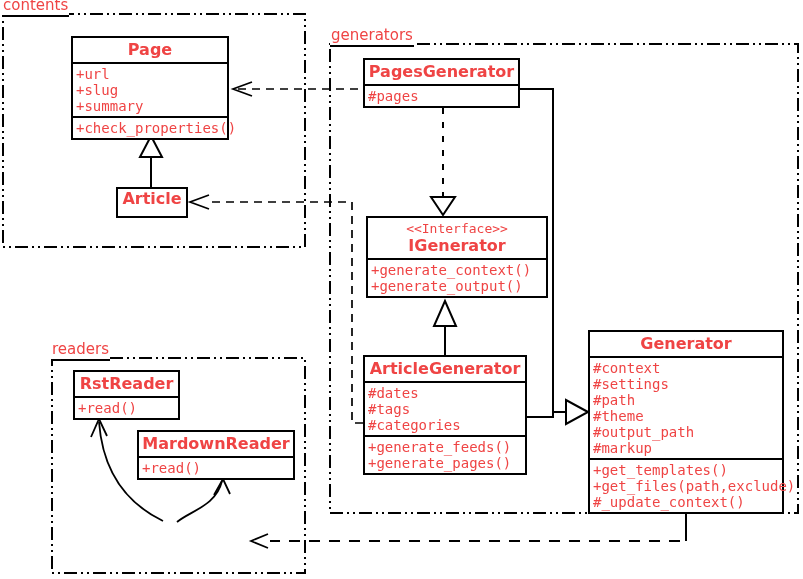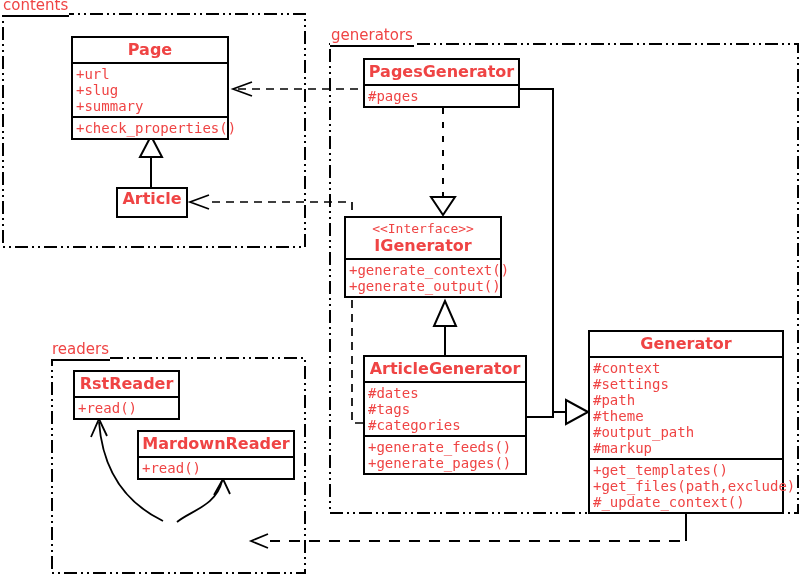--- a/index.html
+++ b/index.html
@@ -130,21 +130,21 @@
     <div class="uml-title" style="padding:0;">Article</div>
   </div>
 
   <div class="uml-class" style="left:363px; top:58px; width:157px;">
     <div class="uml-title">PagesGenerator</div>
     <div class="uml-sec">
       <div class="uml-row">#pages</div>
     </div>
   </div>
 
-  <div class="uml-class" style="left:344px; top:216px; width:158px;">
+  <div class="uml-class" style="left:366px; top:216px; width:182px;">
     <div class="uml-stereotype">&lt;&lt;Interface&gt;&gt;</div>
     <div class="uml-title" style="padding-top:0;">IGenerator</div>
     <div class="uml-sec">
       <div class="uml-row">+generate_context()</div>
       <div class="uml-row">+generate_output()</div>
     </div>
   </div>
 
   <div class="uml-class" style="left:363px; top:355px; width:164px;">
     <div class="uml-title">ArticleGenerator</div>

